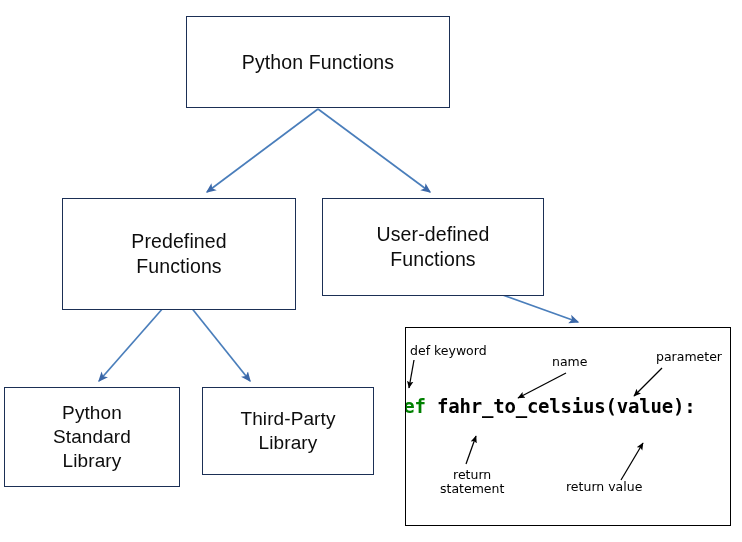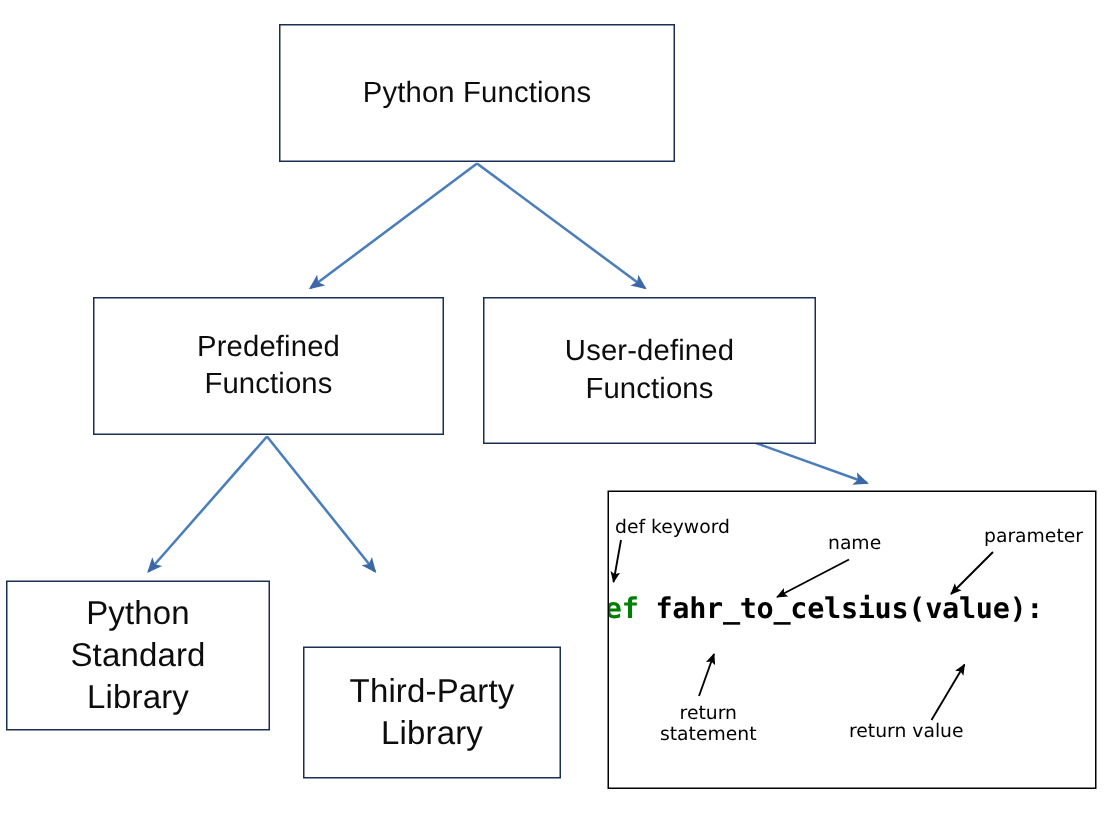--- a/index.html
+++ b/index.html
@@ -43,27 +43,27 @@
   }
   .node .label {
     white-space: pre-line;
     font-size: 19.5px;
     font-weight: 400;
     letter-spacing: 0.1px;
   }
 
   
   #node-root      { left: 186px; top: 16px;  width: 264px; height: 92px; }
-  #node-predef    { left: 62px;  top: 198px; width: 234px; height: 92px; }
+  #node-predef    { left: 62px;  top: 198px; width: 234px; height: 112px; }
   #node-userdef   { left: 322px; top: 198px; width: 222px; height: 98px; }
   #node-stdlib    { left: 4px;   top: 387px; width: 176px; height: 100px; }
-  #node-thirdparty{ left: 202px; top: 387px; width: 172px; height: 88px; margin-top: 44px; }
+  #node-thirdparty{ left: 202px; top: 387px; width: 172px; height: 88px; }
 
   #node-stdlib .label,
-  #node-thirdparty .label { font-size: 22px; }
+  #node-thirdparty .label { font-size: 19px; }
 
   
   #code-box {
     position: absolute;
     left: 405px;
     top: 327px;
     width: 326px;
     height: 199px;
     box-sizing: border-box;
     border: 1.6px solid #000000;

